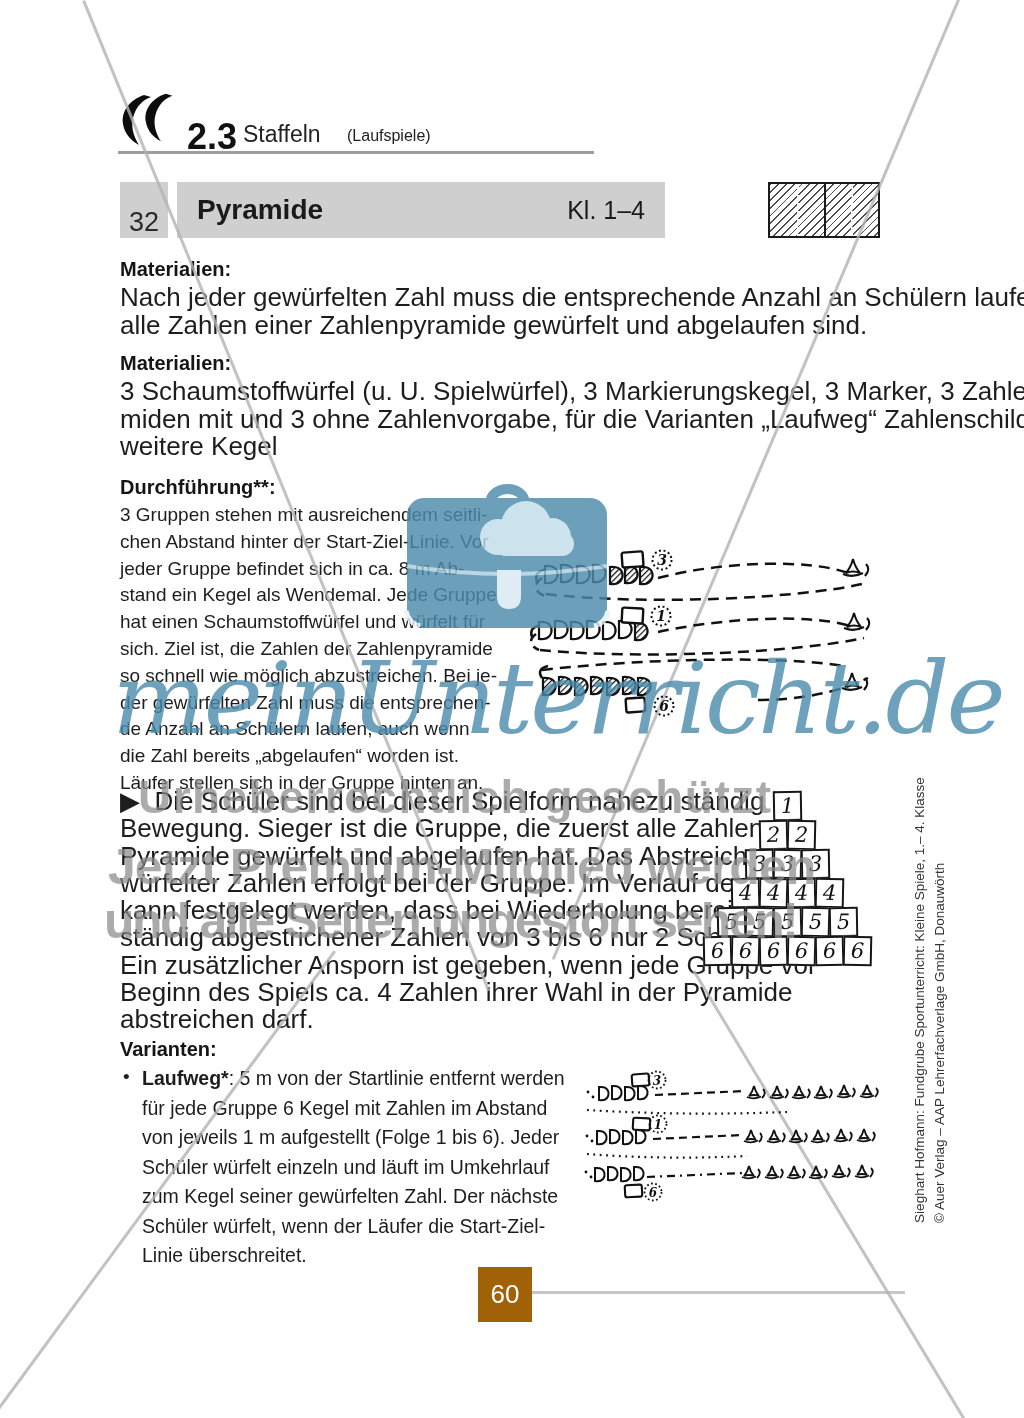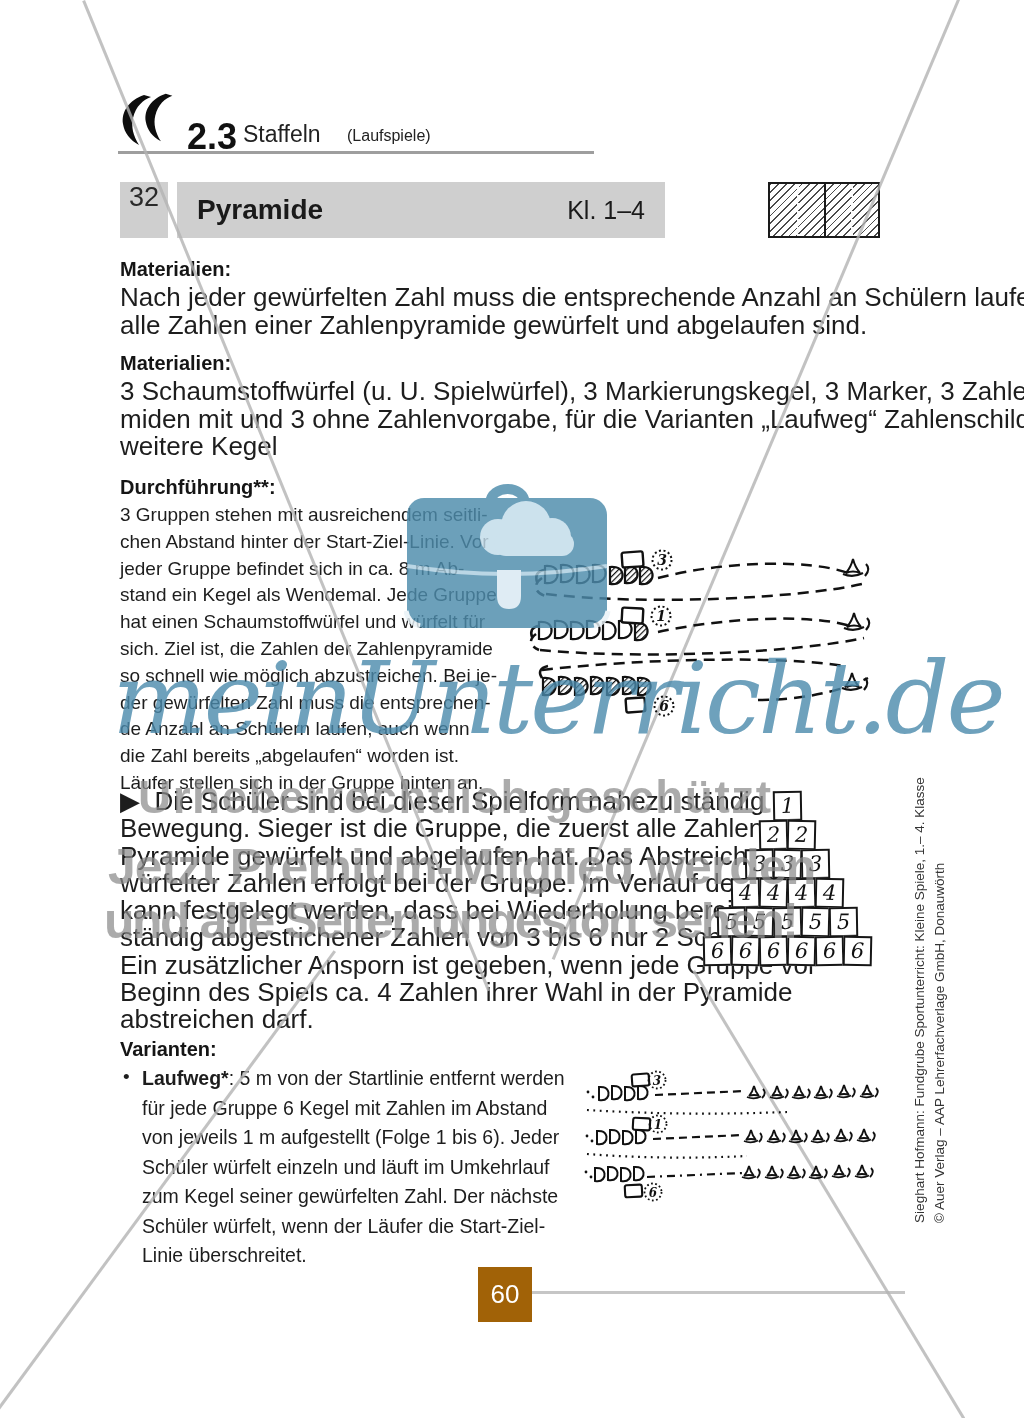--- a/index.html
+++ b/index.html
@@ -8,21 +8,21 @@
   .abs{position:absolute;}
   
   .crease{position:absolute;height:3px;background:#b3b3b3;opacity:.8;transform-origin:0 0;z-index:2;}
   
   .sec-num{left:187px;top:116px;font-size:36px;font-weight:bold;color:#111;}
   .sec-title{left:243px;top:121px;font-size:23px;color:#222;}
   .sec-sub{left:347px;top:127px;font-size:16px;color:#222;}
   .sec-rule{left:118px;top:151px;width:476px;height:3px;background:#9e9e9e;}
   
   .numbox{left:120px;top:182px;width:48px;height:56px;background:#cfcfcf;
-          display:flex;align-items:flex-start;justify-content:center;font-size:27px;color:#2a2a2a;}
+          display:flex;align-items:flex-end;justify-content:center;font-size:27px;color:#2a2a2a;}
   .titlebar{left:177px;top:182px;width:488px;height:56px;background:#cfcfcf;
             display:flex;align-items:center;justify-content:space-between;padding:0 20px;box-sizing:border-box;}
   .titlebar .t{font-size:28px;font-weight:bold;color:#1a1a1a;}
   .titlebar .k{font-size:25px;color:#1a1a1a;}
   
   .hatchbox{left:768px;top:182px;width:112px;height:56px;border:2px solid #1a1a1a;box-sizing:border-box;
             background:repeating-linear-gradient(135deg,#4c4c4c 0 1.3px,transparent 1.3px 5.5px);z-index:1;}
   .hatchbox .vsolid{position:absolute;left:50%;top:0;width:2px;height:100%;background:#1a1a1a;}
   .hatchbox .vdot{position:absolute;top:0;width:0;height:100%;border-left:2px dotted #fafafa;}
   

